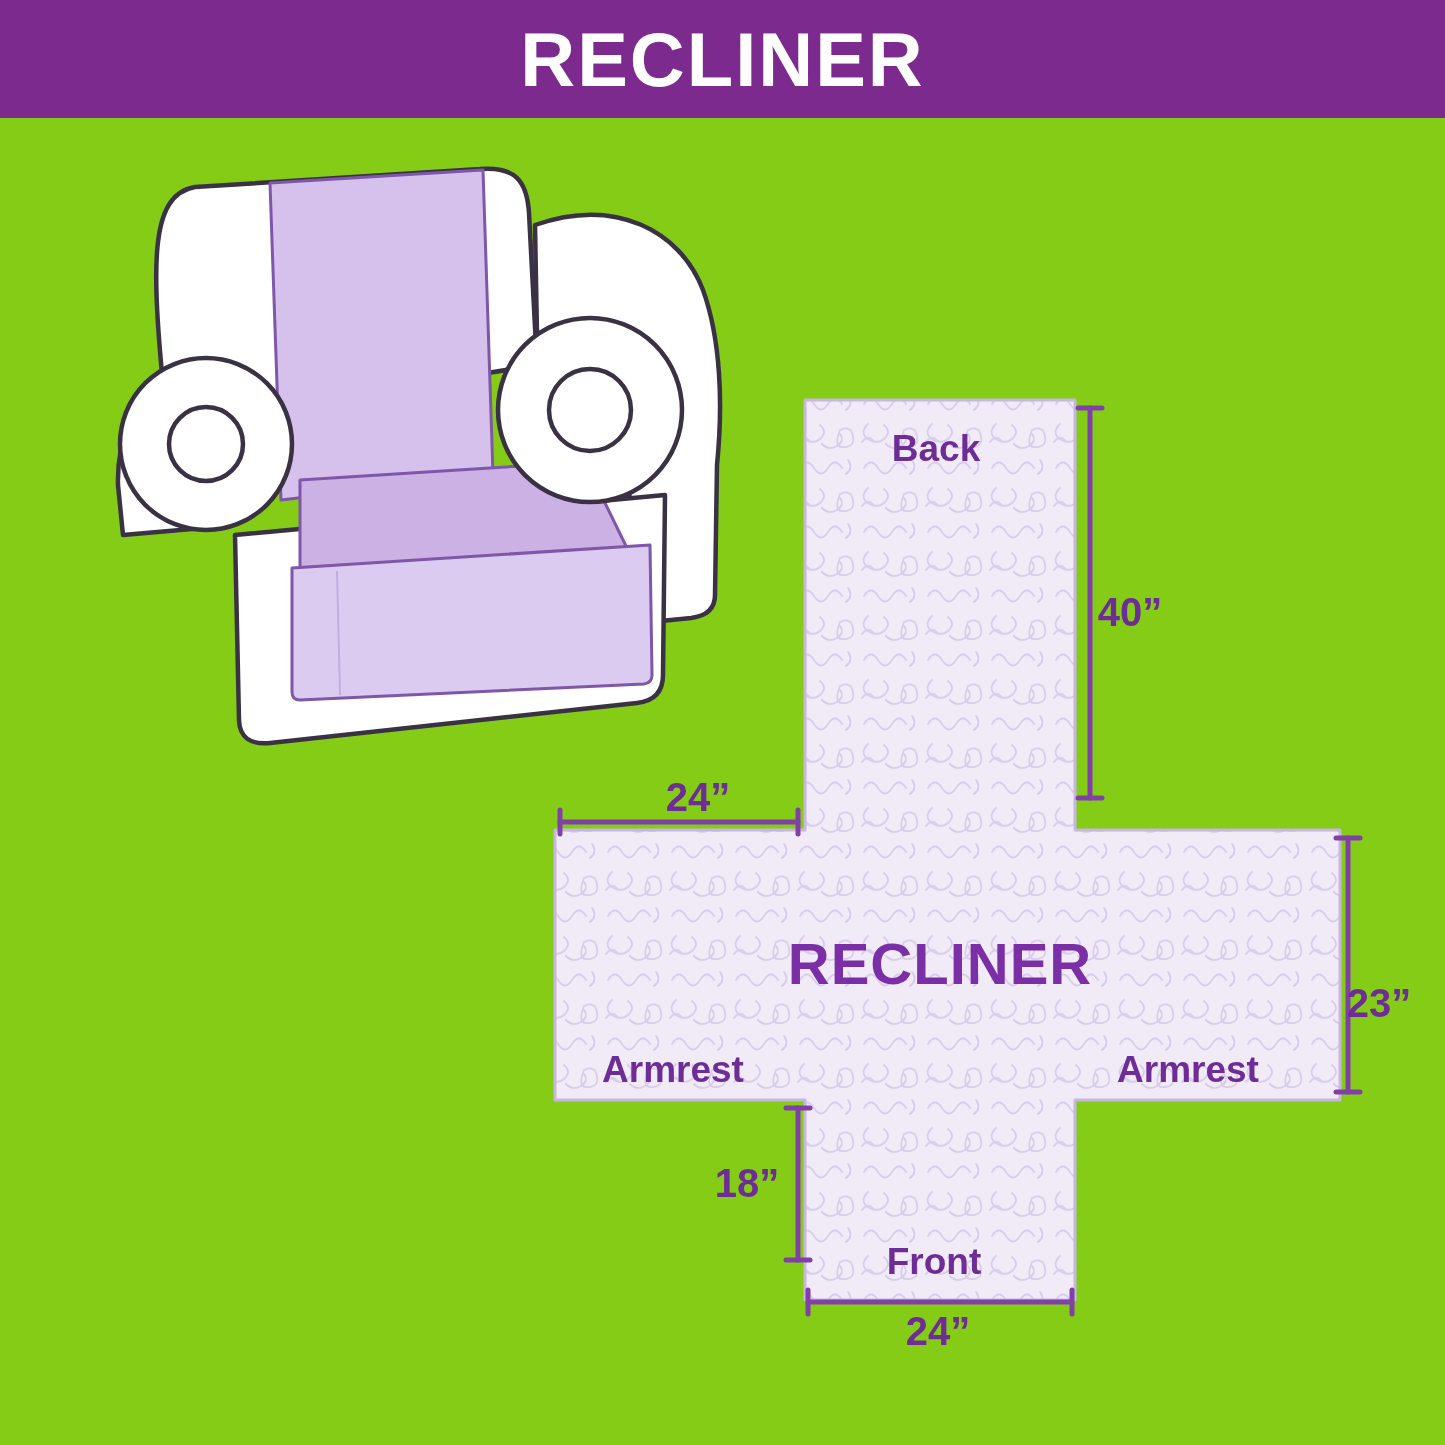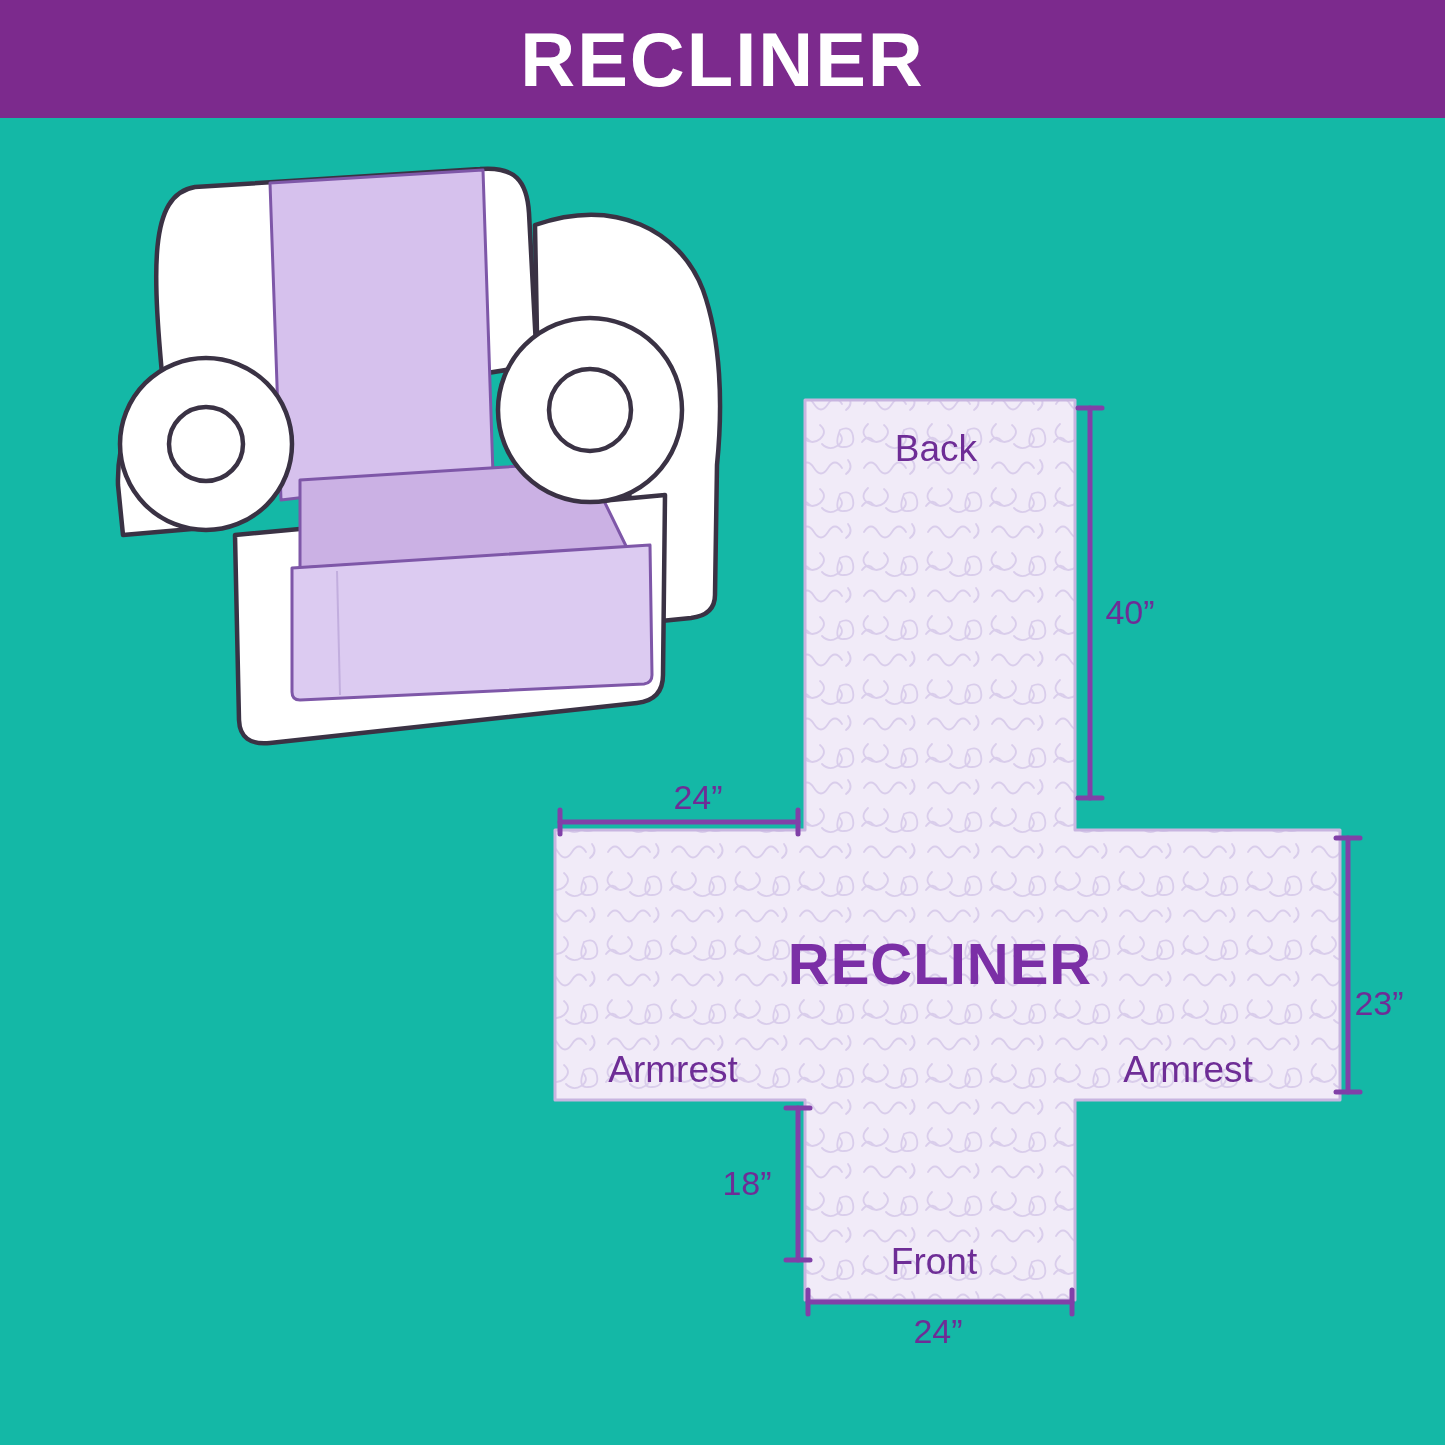--- a/index.html
+++ b/index.html
@@ -1,40 +1,40 @@
 <!DOCTYPE html>
 <html><head>
 <meta charset="utf-8">
 <style>
   html,body{margin:0;padding:0;background:#ffffff;}
   .canvas{
     position:relative;
     width:1445px;height:1445px;
-    background:#14b8a6;
+    background:#84cc16;
     font-family:"Liberation Sans", sans-serif;
     overflow:hidden;
   }
   .banner{
     position:absolute;left:0;top:0;right:0;height:118px;
     background:#7c2a8d;
     display:flex;align-items:center;justify-content:center;
   }
   .banner h1{
     margin:0;color:#ffffff;
     font-size:76px;font-weight:700;letter-spacing:2px;
   }
   .chair-svg{position:absolute;left:85px;top:155px;}
   .cross-svg{position:absolute;left:540px;top:390px;}
   .lbl{
     position:absolute;
     transform:translate(-50%,-50%);
-    color:#6e2d96;font-weight:400;white-space:nowrap;
+    color:#6e2d96;font-weight:700;white-space:nowrap;
   }
   .lbl.section{font-size:37px;}
-  .lbl.dim{font-size:34px;}
+  .lbl.dim{font-size:40px;}
   .lbl.center{font-size:58px;font-weight:800;color:#7b2fa6;letter-spacing:1px;}
 </style>
 </head>
 <body>
 
 <div class="canvas">
 
   <div class="banner">
     <h1>RECLINER</h1>
   </div>

